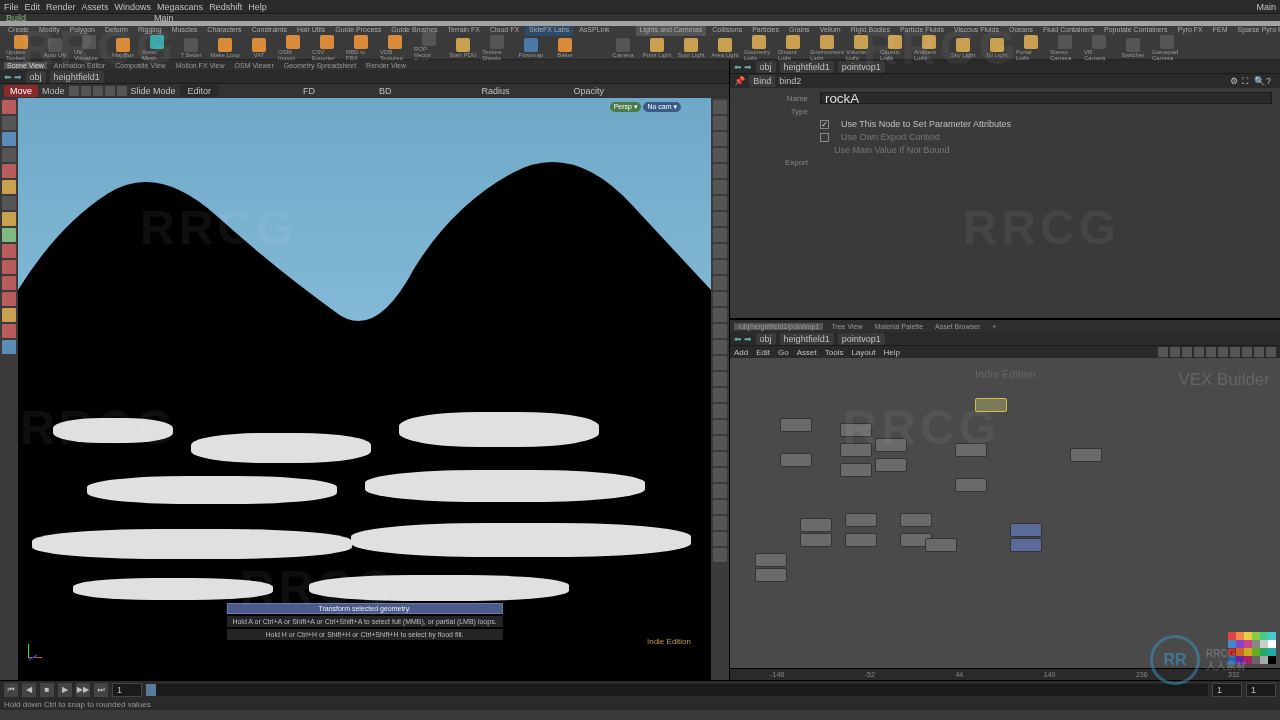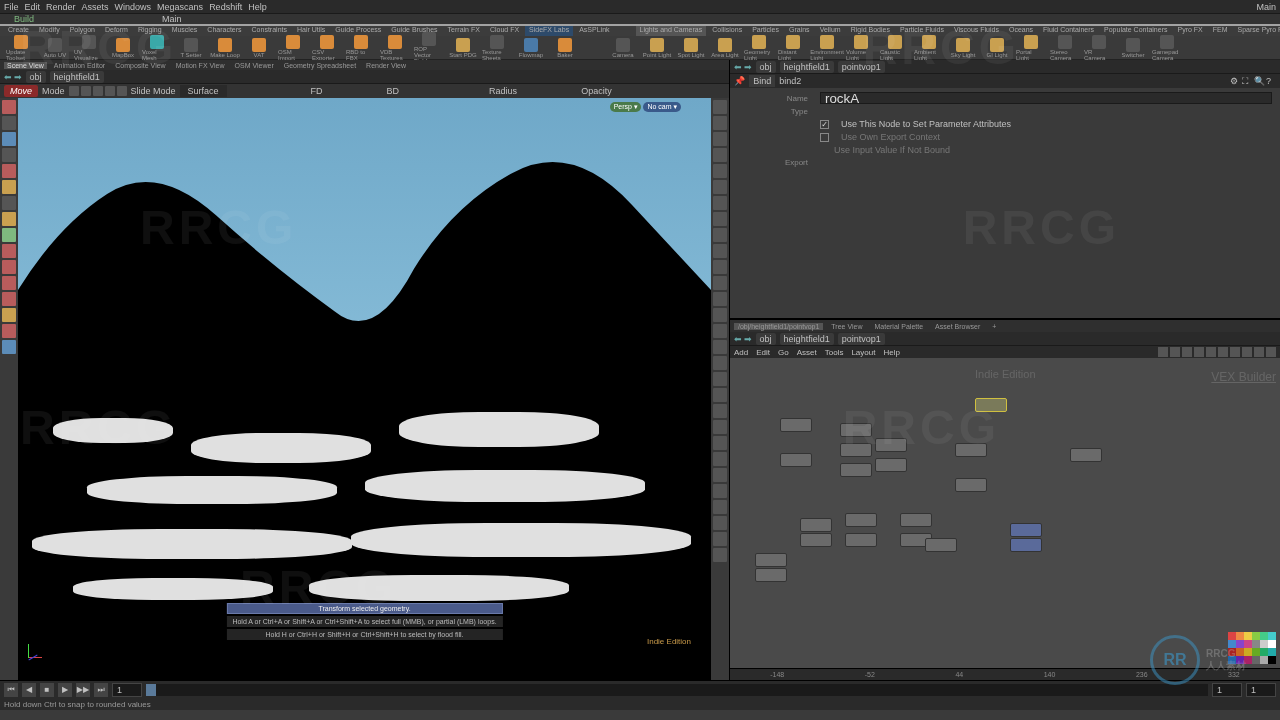--- a/index.html
+++ b/index.html
@@ -1,20 +1,20 @@
 <!DOCTYPE html>
 <html><head>
 <meta charset="utf-8">
 <style>
 * { margin: 0; padding: 0; box-sizing: border-box; font-family: Arial, sans-serif; }
 body { background: #3a3a3a; color: #c0c0c0; font-size: 9px; overflow: hidden; width: 1280px; height: 720px; position: relative; }
 .menubar { background: #2a2a2a; height: 14px; display: flex; align-items: center; padding: 0 4px; gap: 6px; border-bottom: 1px solid #1a1a1a; }
 .menubar span { cursor: pointer; }
 .menubar .right { margin-left: auto; display: flex; gap: 6px; }
-.shelfbar { background: #333; height: 12px; display: flex; align-items: center; gap: 8px; padding: 0 14px; border-bottom: 2px solid #a3a3a3; }
+.shelfbar { background: #333; height: 12px; display: flex; align-items: center; gap: 8px; padding: 0 6px; border-bottom: 5px solid #a3a3a3; }
 .shelfbar .green { color: #7fb97f; }
 .shelf-tabs { background: #3c3c3c; height: 10px; display: flex; gap: 2px; padding: 0 4px; font-size: 7px; overflow: hidden; white-space: nowrap; }
 .shelf-tabs span { padding: 0 4px; color: #aaa; }
 .shelf-tabs .active { background: #555; }
 .shelf-tabs .blue { background: #2d4a6a; }
 .shelf-row { background: #3a3a3a; height: 24px; display: flex; align-items: center; gap: 4px; padding: 2px 6px; border-bottom: 1px solid #222; }
 .shelf-item { display: flex; flex-direction: column; align-items: center; width: 30px; font-size: 6px; color: #999; }
 .shelf-icon { width: 14px; height: 14px; background: #555; border-radius: 2px; }
 .shelf-icon.orange { background: #d98b3a; }
 .shelf-icon.blue { background: #4a7aa8; }
@@ -22,21 +22,21 @@
 .shelf-icon.gold { background: #c9a050; }
 .main-area { display: flex; height: 620px; }
 .left-pane { width: 730px; display: flex; flex-direction: column; border-right: 1px solid #000; }
 .right-pane { width: 550px; display: flex; flex-direction: column; }
 .pane-tabs { background: #2f2f2f; height: 10px; display: flex; gap: 4px; padding: 0 4px; font-size: 7px; align-items: center; }
 .pane-tabs span { padding: 0 3px; color: #999; cursor: pointer; }
 .pane-tabs .active { background: #555; color: #ddd; }
 .path-bar { background: #2a2a2a; height: 14px; display: flex; align-items: center; gap: 4px; padding: 0 4px; border-bottom: 1px solid #1a1a1a; }
 .path-seg { background: #3a3a3a; padding: 1px 4px; border-radius: 2px; }
 .toolbar { background: #333; height: 14px; display: flex; align-items: center; gap: 4px; padding: 0 4px; }
-.move-btn { background: #8b2a2a; color: #fff; padding: 1px 6px; border-radius: 2px; font-style: italic; }
+.move-btn { background: #8b2a2a; color: #fff; padding: 1px 6px; border-radius: 2px; }
 .tb-icons { display: flex; gap: 2px; }
 .tb-icons div { width: 10px; height: 10px; background: #555; border-radius: 1px; }
 .viewport-wrap { display: flex; flex: 1; }
 .left-tools { width: 18px; background: #3a3a3a; display: flex; flex-direction: column; gap: 2px; padding: 2px; }
 .left-tools div { width: 14px; height: 14px; background: #555; border-radius: 1px; }
 .left-tools .a { background: #b85c5c; }
 .left-tools .b { background: #5c8cb8; }
 .left-tools .c { background: #c9a050; }
 .left-tools .d { background: #7fb97f; }
 .viewport { flex: 1; position: relative; background: linear-gradient(to bottom, #6fa8c8 0%, #8bc0db 55%, #000 55%, #000 100%); }
@@ -72,21 +72,21 @@
 .chk.on::after { content: "✓"; font-size: 8px; color: #ddd; }
 .node-pane { flex: 1; display: flex; flex-direction: column; }
 .node-tabs { background: #2f2f2f; height: 12px; display: flex; gap: 4px; padding: 0 4px; font-size: 7px; align-items: center; }
 .node-tabs span { padding: 0 4px; color: #999; cursor: pointer; }
 .node-tabs .active { background: #555; }
 .node-menubar { background: #2a2a2a; height: 12px; display: flex; gap: 8px; padding: 0 4px; align-items: center; font-size: 8px; }
 .node-tools { margin-left: auto; display: flex; gap: 2px; }
 .node-tools div { width: 10px; height: 10px; background: #555; }
 .node-canvas { flex: 1; position: relative; background: #4a4a4a; }
 .node-canvas .badge1 { position: absolute; top: 10px; left: 245px; color: rgba(255,255,255,0.15); font-size: 11px; }
-.node-canvas .badge2 { position: absolute; top: 12px; right: 4px; color: rgba(255,255,255,0.15); font-size: 12px; text-decoration: underline; }
+.node-canvas .badge2 { position: absolute; top: 12px; right: 10px; color: rgba(255,255,255,0.15); font-size: 17px; }
 .node { position: absolute; width: 32px; height: 14px; background: #6a6a6a; border: 1px solid #333; border-radius: 2px; }
 .node.sel { border: 1px solid #d0c040; background: #7a7a5a; }
 .node.blue { background: #5a6a9a; }
 .palette { position: absolute; right: 4px; bottom: 4px; width: 48px; display: grid; grid-template-columns: repeat(6, 8px); gap: 0; }
 .palette div { width: 8px; height: 8px; }
 .ruler { height: 12px; background: #2a2a2a; display: flex; align-items: center; justify-content: space-around; font-size: 7px; color: #888; border-top: 1px solid #000; }
 .playbar { height: 18px; background: #2a2a2a; display: flex; align-items: center; gap: 4px; padding: 0 4px; border-top: 1px solid #000; }
 .pbtn { width: 14px; height: 14px; background: #444; display: flex; align-items: center; justify-content: center; font-size: 8px; cursor: pointer; }
 .frame-box { background: #1a1a1a; border: 1px solid #444; padding: 1px 4px; width: 30px; }
 .timeline { flex: 1; height: 12px; background: #1a1a1a; position: relative; }
@@ -313,21 +313,21 @@
       <span class="move-btn">Move</span>
       <span>Mode</span>
       <div class="tb-icons">
           <div></div>
           <div></div>
           <div></div>
           <div></div>
           <div></div>
         </div>
       <span>Slide Mode</span>
-      <span style="background:#2a2a2a;padding:1px 8px">Surface</span>
+      <span style="background:#2a2a2a;padding:1px 8px">Editor</span>
       <span style="margin-left:80px">FD</span>
       <span style="margin-left:60px">BD</span>
       <span style="margin-left:86px">Radius</span>
       <span style="margin-left:60px">Opacity</span>
     </div>
     <div class="viewport-wrap">
       <div class="left-tools">
         <div class="a"></div>
         <div></div>
         <div class="b"></div>
@@ -444,21 +444,21 @@
             <span class="chk on"></span>
             <span>Use This Node to Set Parameter Attributes</span>
           </div>
         <div class="param-row">
             <span class="lbl"></span>
             <span class="chk"></span>
             <span style="color:#777">Use Own Export Context</span>
           </div>
         <div class="param-row">
             <span class="lbl"></span>
-            <span style="margin-left:14px;color:#777">Use Input Value If Not Bound</span>
+            <span style="margin-left:14px;color:#777">Use Main Value If Not Bound</span>
           </div>
         <div class="param-row">
             <span class="lbl">Export</span>
           </div>
       </div>
     </div>
 
     <div class="node-pane">
       <div class="node-tabs">
         <span class="active">/obj/heightfield1/pointvop1</span>

